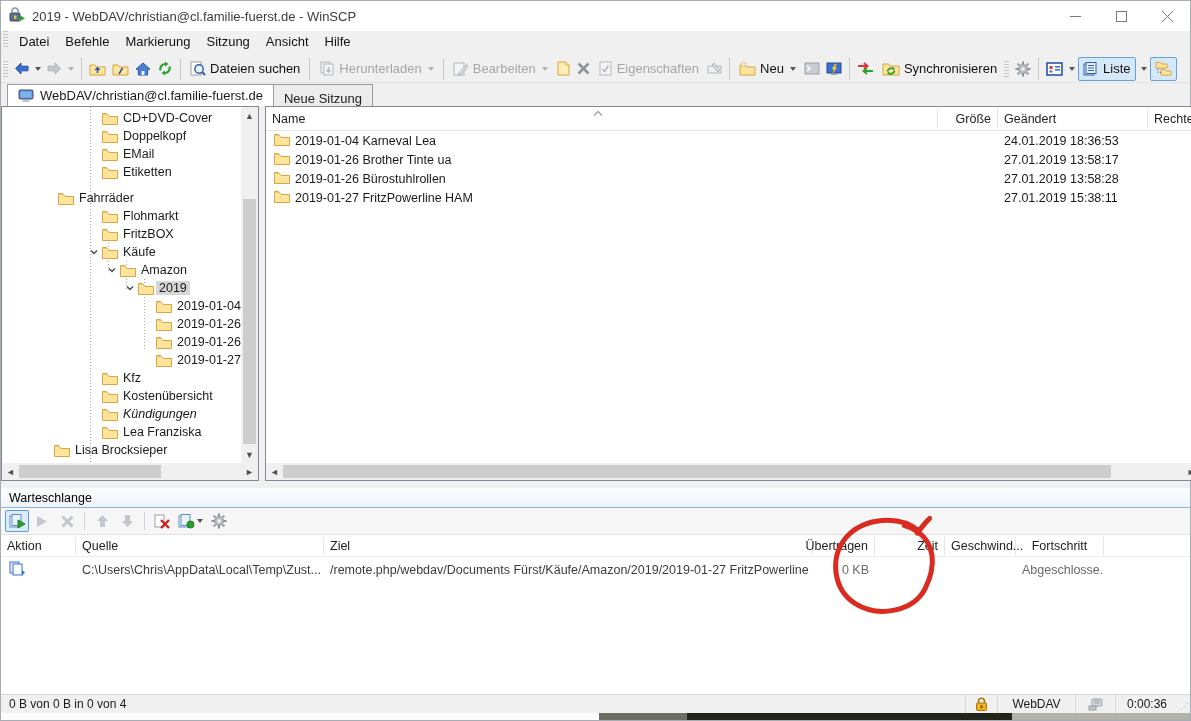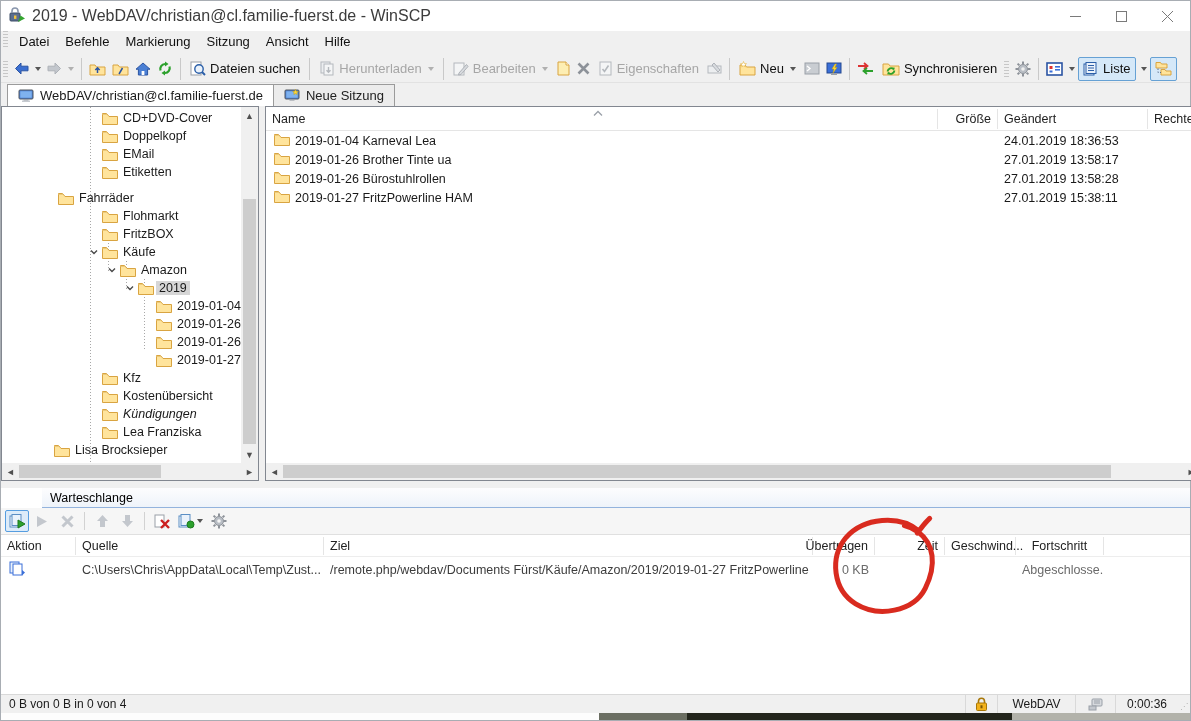--- a/index.html
+++ b/index.html
@@ -3,21 +3,21 @@
 <meta charset="utf-8">
 <style>
   * { box-sizing: border-box; margin: 0; padding: 0; }
   html,body { width:1191px; height:721px; overflow:hidden; }
   body { font-family: "Liberation Sans","DejaVu Sans",sans-serif; font-size:12.5px; color:#1a1a1a; background:#fff; }
   .window { position:relative; width:1191px; height:721px; border:1px solid #a8adb3; display:flex; flex-direction:column; background:#fff; }
 
   
   .titlebar { height:30px; background:#fff; display:flex; align-items:center; flex:none; }
   .titlebar .appicon { margin:0 6px 0 8px; }
-  .titlebar .title { color:#3c3c3c; font-size:16px; }
+  .titlebar .title { color:#3c3c3c; font-size:13px; }
   .wincontrols { margin-left:auto; display:flex; height:100%; }
   .wbtn { width:46px; display:flex; align-items:center; justify-content:center; color:#707070; }
   .wbtn svg { stroke:#7a7a7a; }
 
   
   .menubar { height:24px; background:#f0f0f0; display:flex; align-items:flex-start; flex:none; }
   .grip { width:5px; height:16px; margin:0 3px 0 2px; background:repeating-linear-gradient(to bottom,#c7c7c7 0 1px,transparent 1px 3px); }
   .menuitem { padding:3px 8px; font-size:13px; color:#111; }
 
   
@@ -28,21 +28,21 @@
   .tbtn.disabled .lbl { color:#a6a6a6; }
   .tbtn.toggled { background:#d5e8f8; border-color:#66a1d4; }
   .caret { width:0; height:0; border-left:3.5px solid transparent; border-right:3.5px solid transparent; border-top:4px solid #555; margin-left:2px; }
   .caret.dim { border-top-color:#b0b0b0; }
   .sep { width:1px; height:22px; background:#c9c9c9; margin:0 4px; flex:none; }
 
   
   .tabbar { height:23px; background:#f0f0f0; display:flex; align-items:flex-end; padding-left:6px; flex:none; }
   .tab { display:flex; align-items:center; gap:6px; height:22px; padding:0 10px; border:1px solid #9b9b9b; border-bottom:none; font-size:13px; }
   .tab.active { background:#fff; position:relative; z-index:2; }
-  .tab.inactive { background:#ececec; border-left:none; color:#222; }
+  .tab.inactive { background:#ececec; border-left:none; color:#222;flex-direction:column; }
 
   
   .main { height:375px; display:flex; flex:none; background:#f0f0f0; }
   .panel { background:#fff; border:1px solid #828790; display:flex; flex-direction:column; position:relative; }
   .treepanel { width:258px; flex:none; }
   .mainsplit { width:6px; flex:none; }
   .filepanel { flex:1; }
 
   
   .treebody { flex:1; display:flex; overflow:hidden; position:relative;text-align:right; }
@@ -70,21 +70,21 @@
   .filerows { flex:1; overflow:hidden; }
   .file-row { display:grid; grid-template-columns:672px 60px 150px 1fr; height:19px; align-items:center; }
   .fcell { padding:0 6px; white-space:nowrap; overflow:hidden; }
   .fcell.name { display:flex; align-items:center; gap:5px; padding-left:8px; }
   .fcell.size { text-align:right; }
 
   
   .hsplit { height:7px; background:#f0f0f0; flex:none; }
 
   
-  .queuecaption { height:20px; background:linear-gradient(#fdfdfe,#eef3fa); border-bottom:1px solid #93b3dd; display:flex; align-items:center; padding-left:8px; font-size:12.5px; color:#000; flex:none;margin-left:41px; }
+  .queuecaption { height:20px; background:linear-gradient(#fdfdfe,#eef3fa); border-bottom:1px solid #93b3dd; display:flex; align-items:center; padding-left:8px; font-size:12.5px; color:#000; flex:none; }
   .queuetoolbar { height:26px; background:#f6f6f6; display:flex; align-items:center; padding-left:4px; gap:1px; flex:none; }
   .qbtn { height:22px; min-width:24px; display:flex; align-items:center; justify-content:center; border:1px solid transparent; border-radius:2px; padding:0 2px; }
   .qbtn.toggled { background:#dcebf9; border-color:#569de0; }
   .qsep { width:1px; height:18px; background:#d2d2d2; margin:0 4px; }
   .queuetable { flex:1; background:#fff; display:flex; flex-direction:column; border-top:1px solid #e0e0e0; position:relative; }
   .qheader { display:grid; grid-template-columns:75px 248px 489px 62px 70px 71px 88px 1fr; height:22px; align-items:center; border-bottom:1px solid #ededed; flex:none; }
   .qh { font-size:12.5px; color:#222; padding:0 6px; border-right:1px solid #e5e5e5; height:18px; display:flex; align-items:center; white-space:nowrap; }
   .qh.right { justify-content:flex-end; }
   .qh.center { justify-content:center; }
   .qh.last { border-right:none; }

